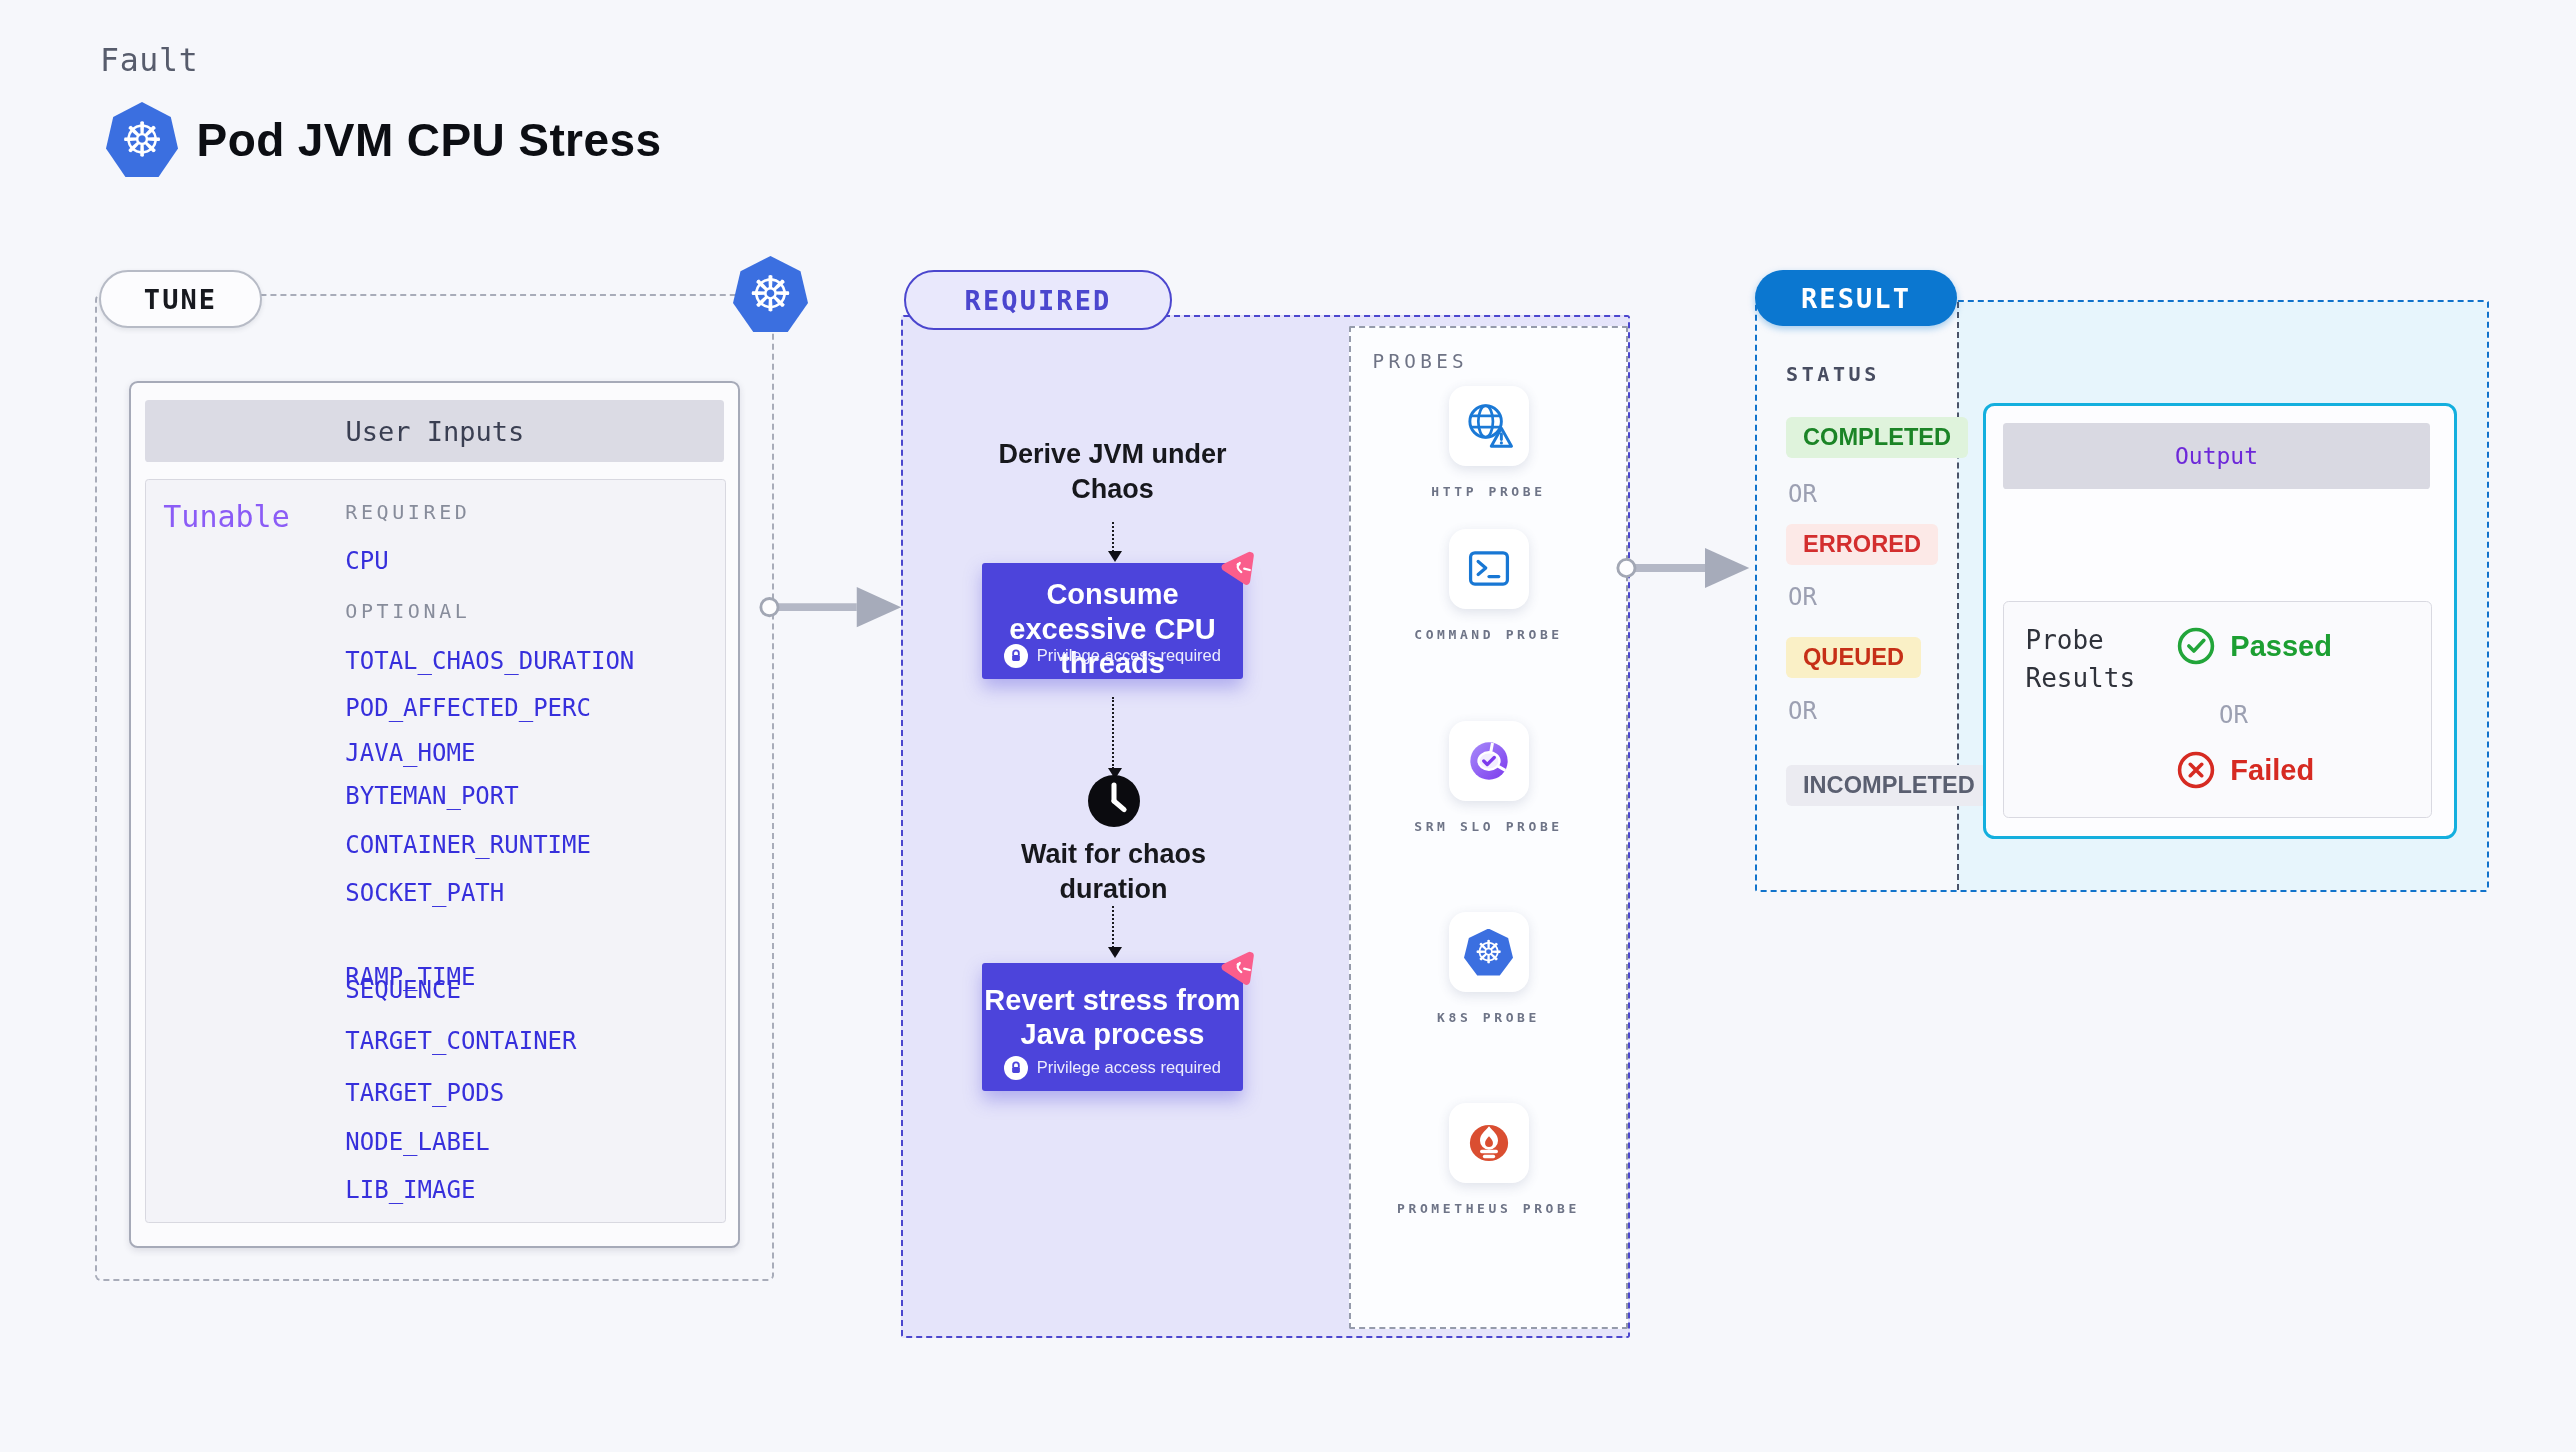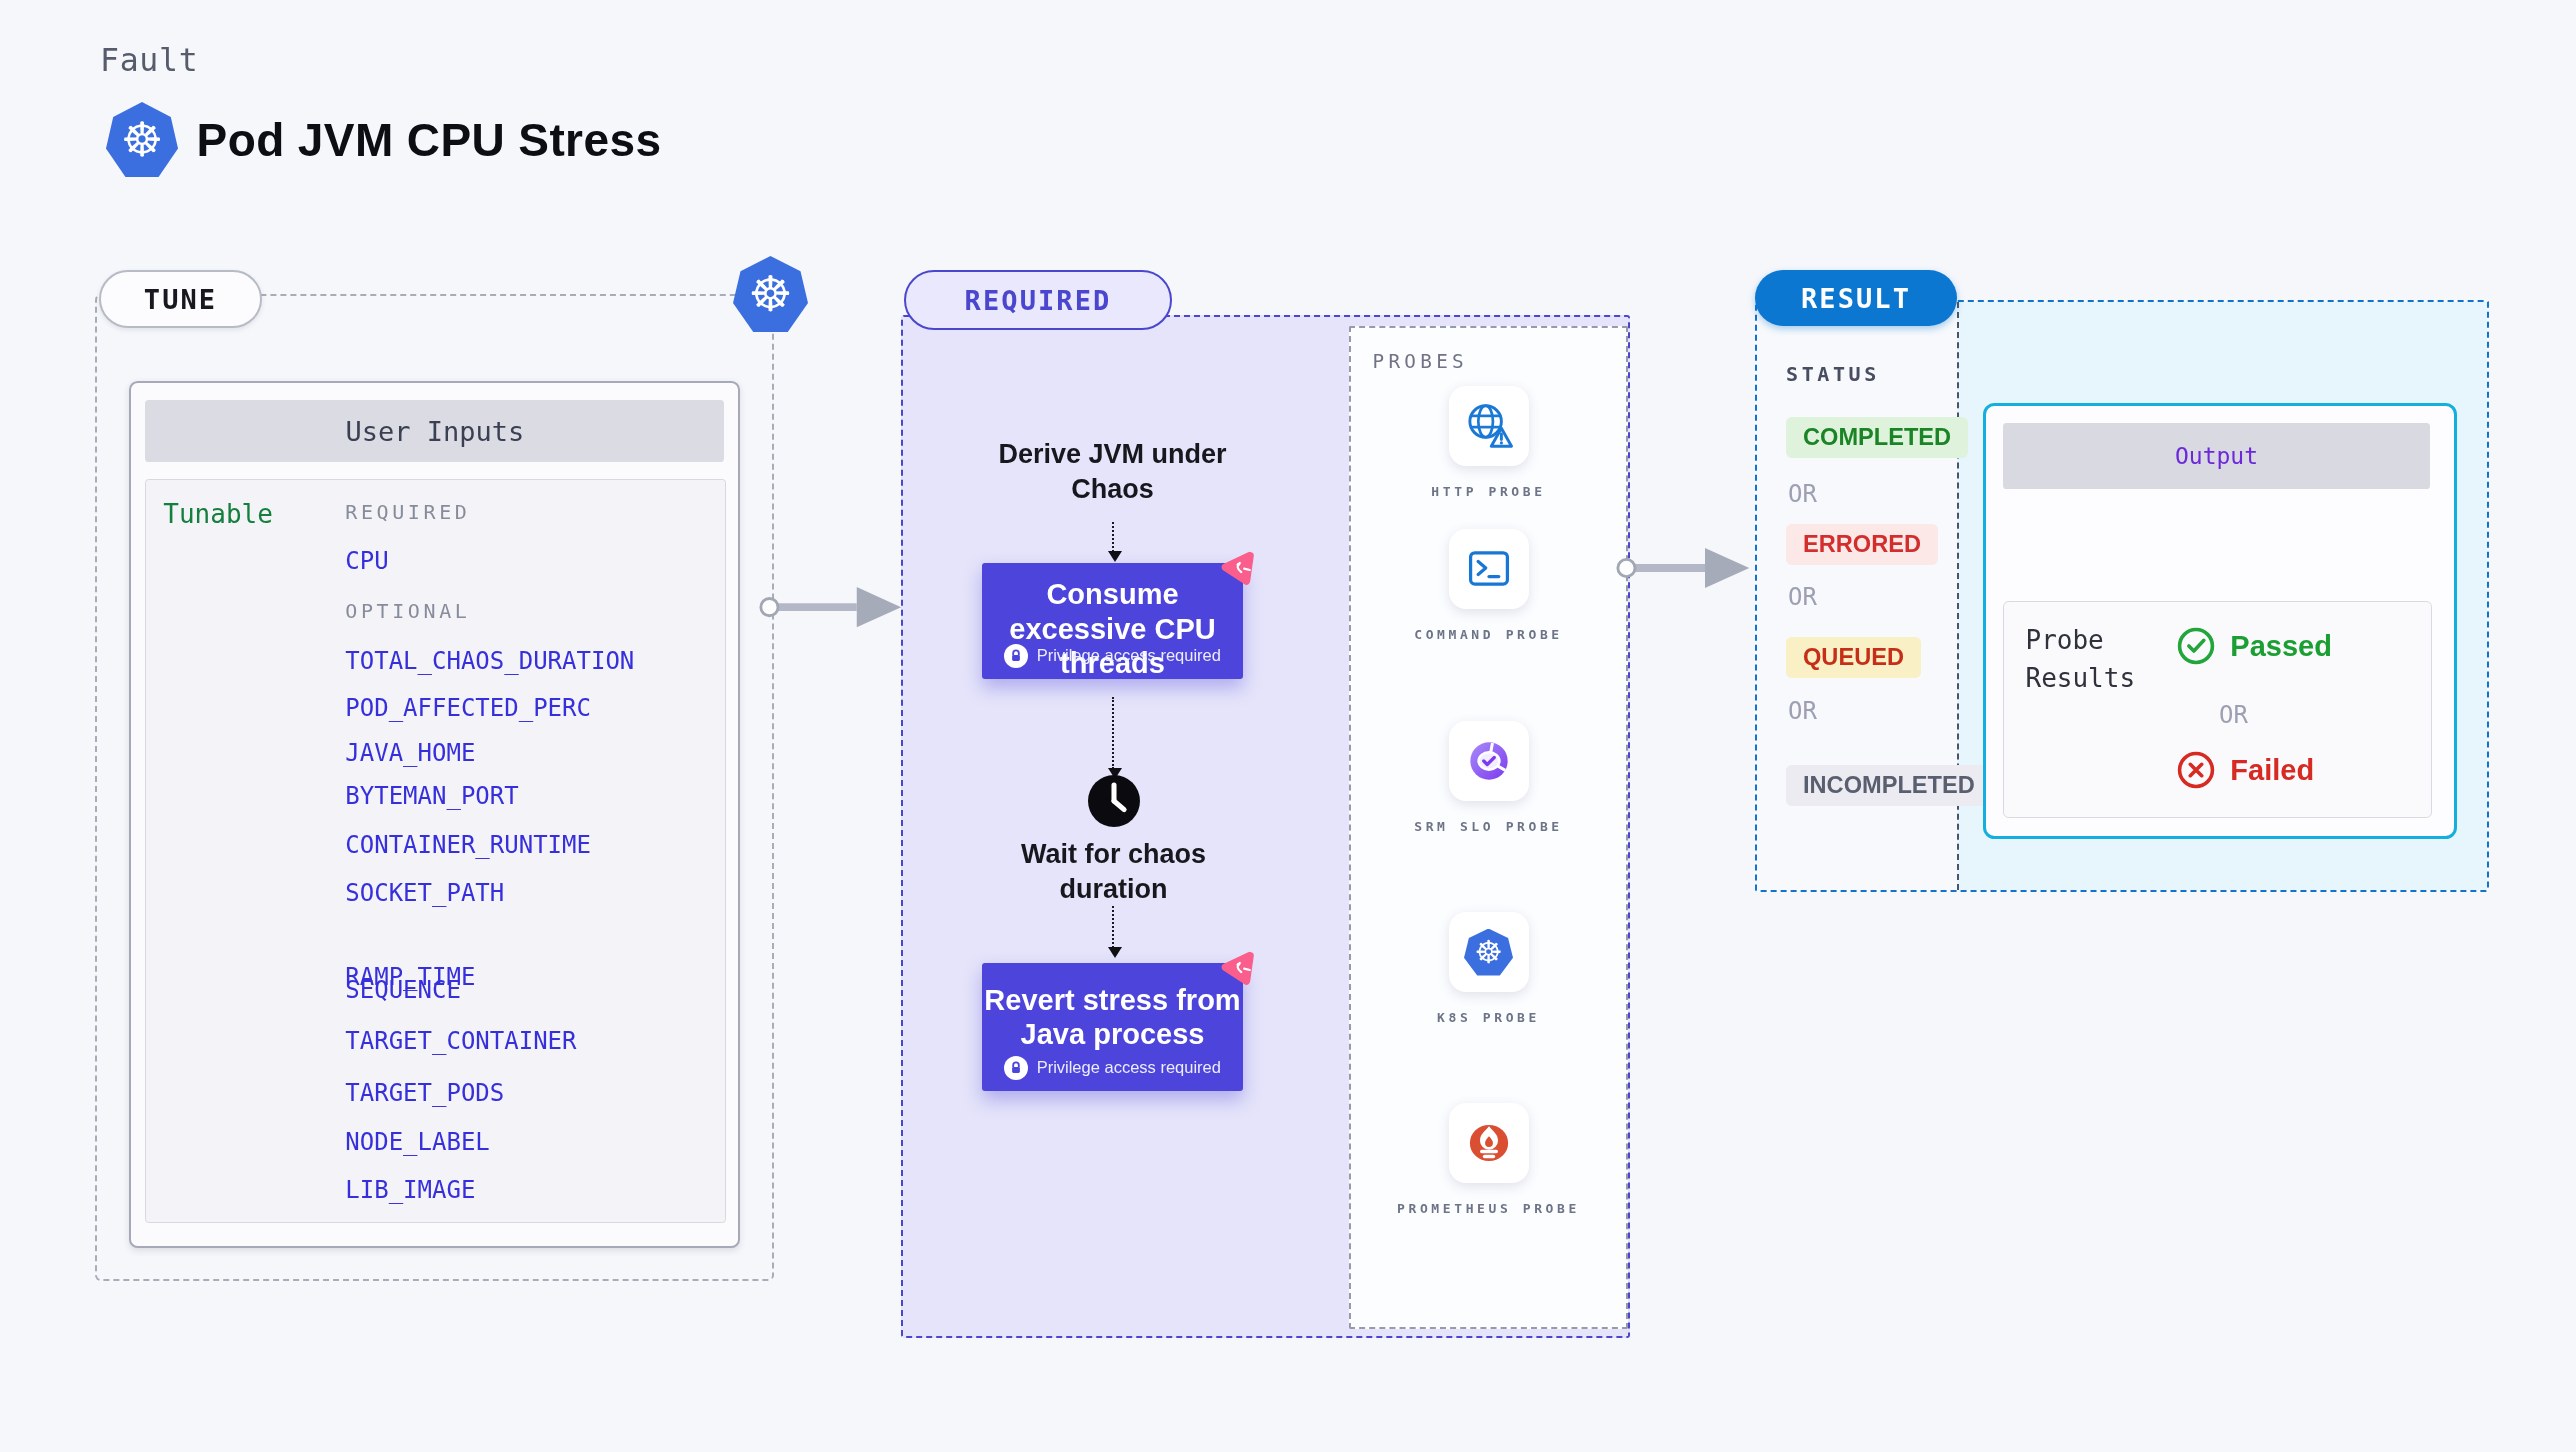--- a/index.html
+++ b/index.html
@@ -27,21 +27,21 @@
         font-weight:bold;font-size:27px;letter-spacing:2.1px;}
   .tune-pill{left:99px;top:270px;width:159px;height:54px;background:#FCFCFE;
         border:2.1px solid #B7BBC6;color:#17191F;box-shadow:0 2.1px 5.7px rgba(40,45,70,.10);}
   .tune-k8s{left:733px;top:256px;width:75px;height:76px;}
   .user-card{left:129px;top:381px;width:607px;height:863px;background:#FBFBFD;
         border:2.1px solid #A6AAB8;border-radius:8.6px;box-shadow:0 2.1px 7.2px rgba(40,45,70,.12);}
   .user-card-header{left:14.3px;top:17px;width:579px;height:62px;background:#DBDBE4;border-radius:3.6px;
         display:flex;align-items:center;justify-content:center;font-size:27px;color:#3A3F52;}
   .user-panel{left:14.3px;top:96px;width:579px;height:742px;background:#F3F3F8;
         border:1.4px solid #D8D8E0;border-radius:3.6px;}
-  .tunable-label{left:17px;top:18.6px;font-size:26px;color:#15803d;}
+  .tunable-label{left:17px;top:18.6px;font-size:30px;color:#8b5cf6;}
   .param-row{left:199px;width:373px;font-size:24px;color:#362FDC;}
   .group-row{left:199px;width:373px;font-size:20px;color:#878C9B;letter-spacing:3.6px;}
 
   
   .flow-arrow{pointer-events:none;}
 
   
   .exec-box{left:901px;top:315px;width:725px;height:1019px;background:#E5E4FA;
         border:2.9px dashed #4B46CE;border-radius:2.9px;}
   .exec-pill{left:904px;top:270px;width:264px;height:56px;background:#E9E8FC;

